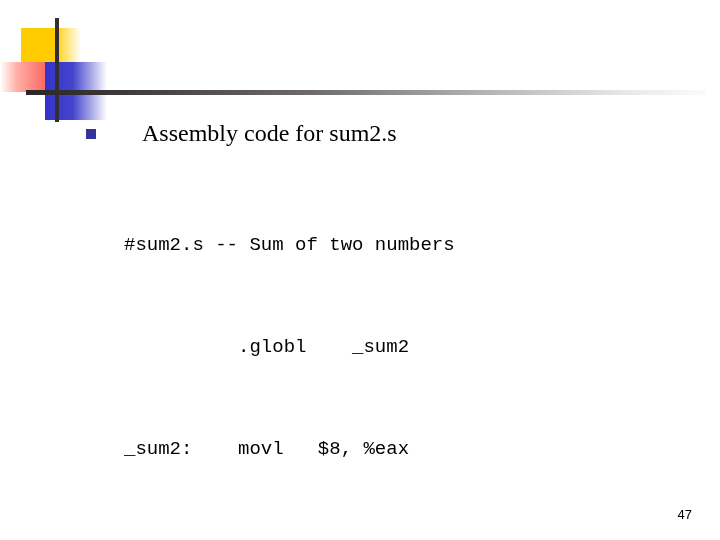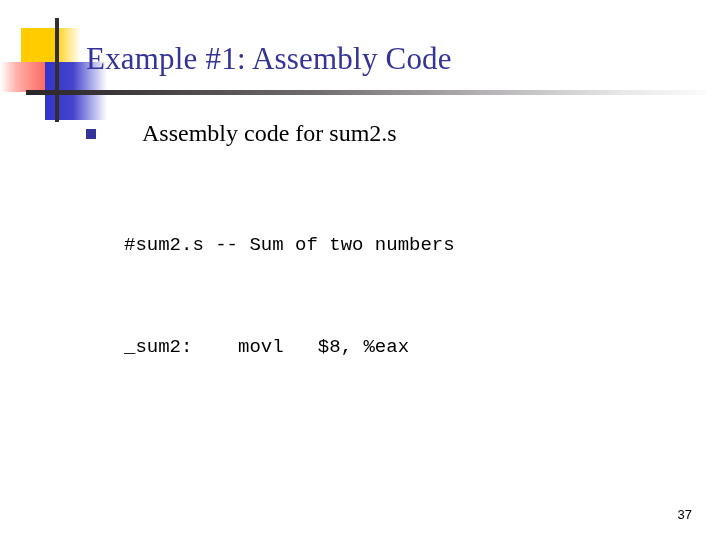--- a/index.html
+++ b/index.html
@@ -146,29 +146,29 @@
 <div id="slide">
 
   <div id="decor">
     <div class="deco-yellow"></div>
     <div class="deco-red"></div>
     <div class="deco-blue"></div>
     <div class="deco-vline"></div>
     <div class="deco-hline"></div>
   </div>
 
-  <div id="title">Example #1: Assembly Code</div>
 
   <div id="bullet-row">
     <span class="bullet-marker"></span>
     <span class="bullet-text">Assembly code for sum2.s</span>
   </div>
 
   <div id="code-block">
     <div class="code-line">#sum2.s -- Sum of two numbers</div>
+    <div class="code-line">          .globl    _sum2</div>
     <div class="code-line">_sum2:    movl   $8, %eax</div>
     
     
   </div>
 
-  <div id="page-number">37</div>
+  <div id="page-number">47</div>
 
 </div>
 
 </body></html>

